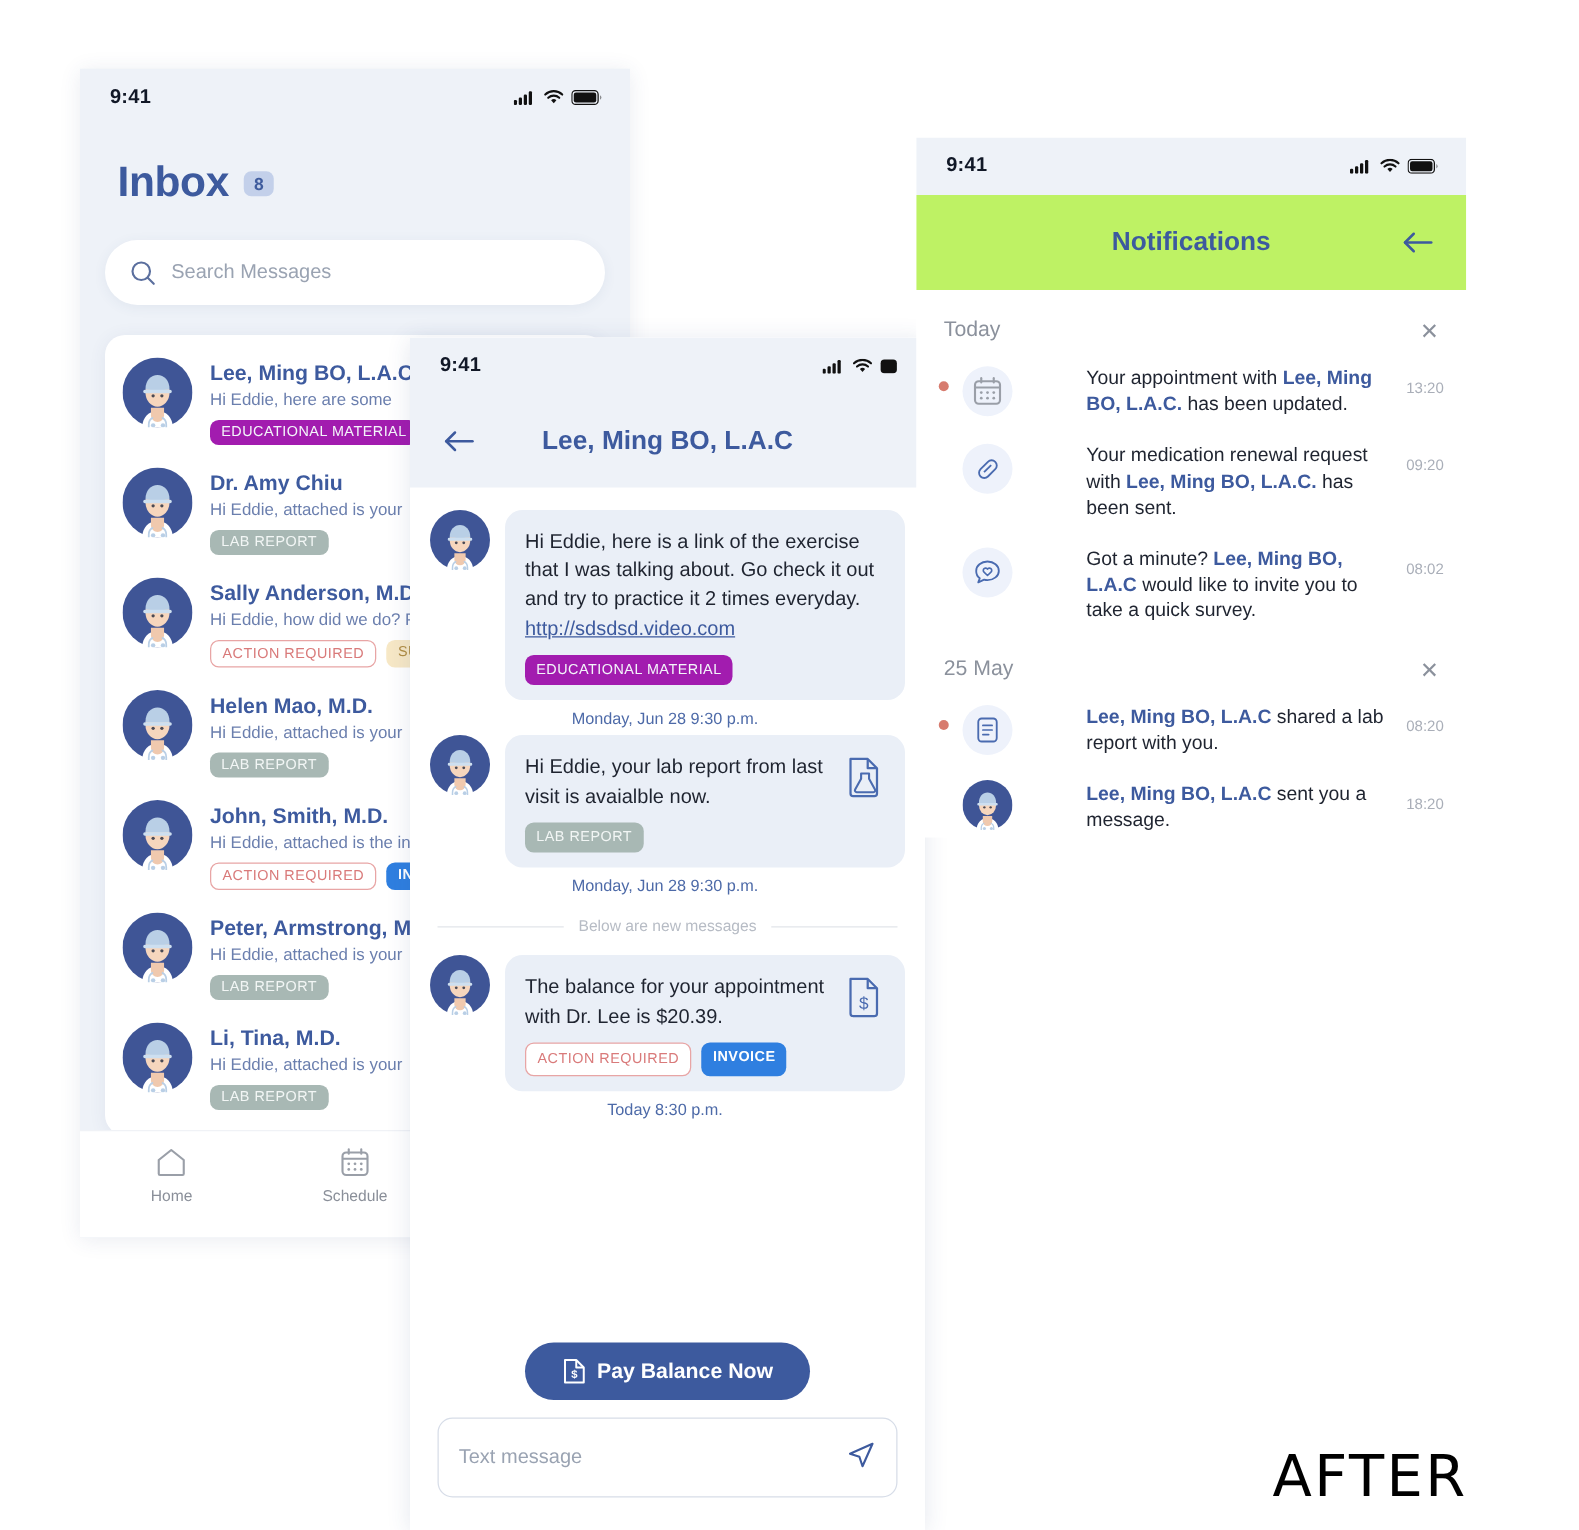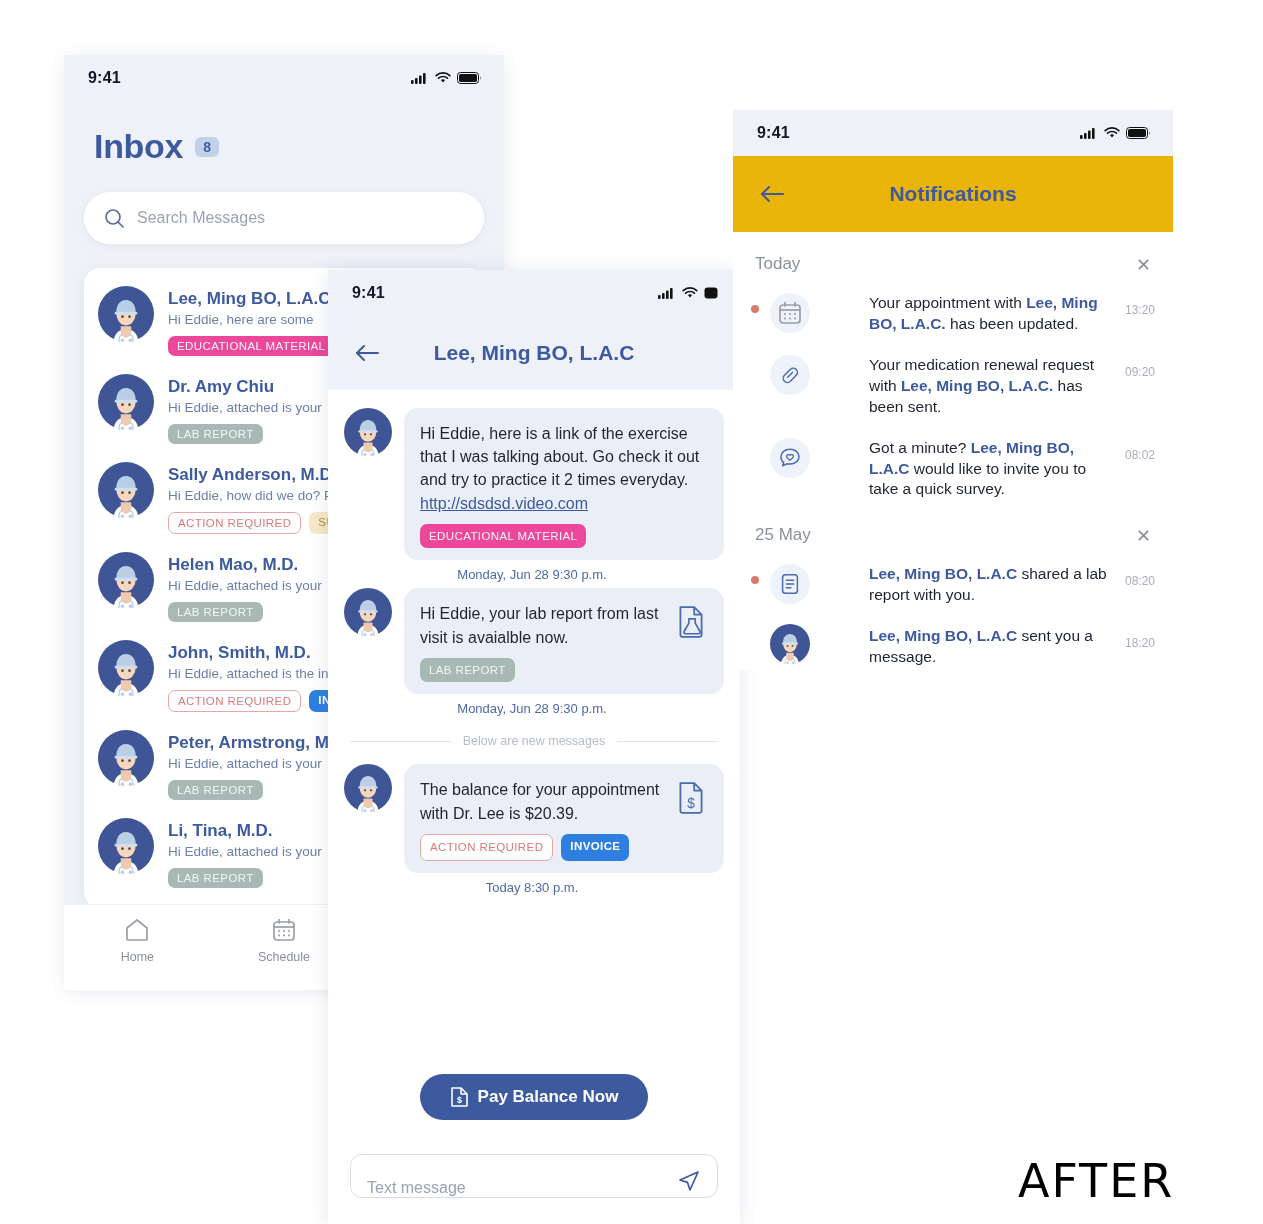--- a/index.html
+++ b/index.html
@@ -53,21 +53,21 @@
     box-shadow: 0 2px 14px rgba(60,80,130,.08); padding: 6px 0 10px 0;
     height: 640px; overflow: hidden;
   }
   .msg-row { display: flex; gap: 14px; padding: 12px 14px 6px 14px; align-items: flex-start; }
   .msg-body { flex: 1; min-width: 0; padding-top: 3px; }
   .msg-name { font-size: 17px; font-weight: bold; color: #3d5a9e; white-space: nowrap; }
   .msg-prev { font-size: 13.5px; color: #6b7fae; margin-top: 3px; white-space: nowrap; }
   .tag-row { display: flex; gap: 8px; margin-top: 9px; }
 
   .tag { font-size: 11.5px; letter-spacing: .4px; padding: 4px 9px; border-radius: 7px; white-space: nowrap; }
-  .tag.edu { background: #ec4899; color: #f3f5fa; }
+  .tag.edu { background: #a21caf; color: #f3f5fa; }
   .tag.lab { background: #a8b8b4; color: #f2f6f5; }
   .tag.action { background: #fff; color: #d97a7a; border: 1px solid #e8a5a5; }
   .tag.survey { background: #f7e8c6; color: #b08d43; }
   .tag.invoice { background: #2f7fe0; color: #fff; font-weight: bold; }
 
   .tabbar {
     position: absolute; bottom: 0; left: 0; right: 0; height: 86px; background: #fff;
     display: flex; align-items: flex-start; justify-content: space-around; padding-top: 12px;
     border-top: 1px solid #f0f2f6;
   }
@@ -97,32 +97,32 @@
   .newdiv .line { flex: 1; height: 1px; background: #e2e5ea; }
   .newdiv .txt { font-size: 12.5px; color: #b7bcc5; }
 
   .pay-wrap { position: absolute; left: 0; right: 0; bottom: 104px; display: flex; justify-content: center; }
   .pay-btn {
     background: #3d5a9e; color: #fff; border-radius: 26px; height: 46px;
     display: flex; align-items: center; justify-content: center; gap: 9px;
     font-size: 17px; font-weight: bold; padding: 0 30px; cursor: pointer;
   }
   .compose {
-    position: absolute; left: 22px; right: 22px; bottom: 26px; height: 44px;
+    position: absolute; left: 22px; right: 22px; bottom: 26px; height: 64px;
     border: 1px solid #d7dde8; border-radius: 12px; background: #fff;
-    display: flex; align-items: flex-end; padding: 0 16px; gap: 10px;
+    display: flex; align-items: center; padding: 0 16px; gap: 10px;
   }
   .compose-ph { flex: 1; font-size: 16px; color: #9aa3b2; }
 
   
   #notif {
     left: 733px; top: 110px; width: 440px; height: 560px; background: #fff;
   }
   #notif .statusbar { background: #eef2f8; }
-  #notif .navbar { background: #eab308; height: 76px; }
+  #notif .navbar { background: #bef264; height: 76px; justify-content: flex-end; }
   .notif-body { padding: 6px 18px 0 18px; }
   .sec-head { display: flex; align-items: flex-end; justify-content: space-between; padding: 16px 4px 8px 4px; }
   .sec-title { font-size: 17px; color: #8b919c; }
   .sec-close { font-size: 18px; color: #8b919c; cursor: pointer; line-height: 1; }
   .n-row { display: flex; align-items: flex-start; gap: 11px; padding: 9px 0; }
   .n-dot { width: 8px; height: 8px; border-radius: 50%; margin-top: 14px; flex: 0 0 8px; }
   .n-dot.on { background: #d77b6e; }
   .n-dot.off { background: transparent; }
   .n-ico {
     width: 40px; height: 40px; border-radius: 50%; background: #eef2fb;

